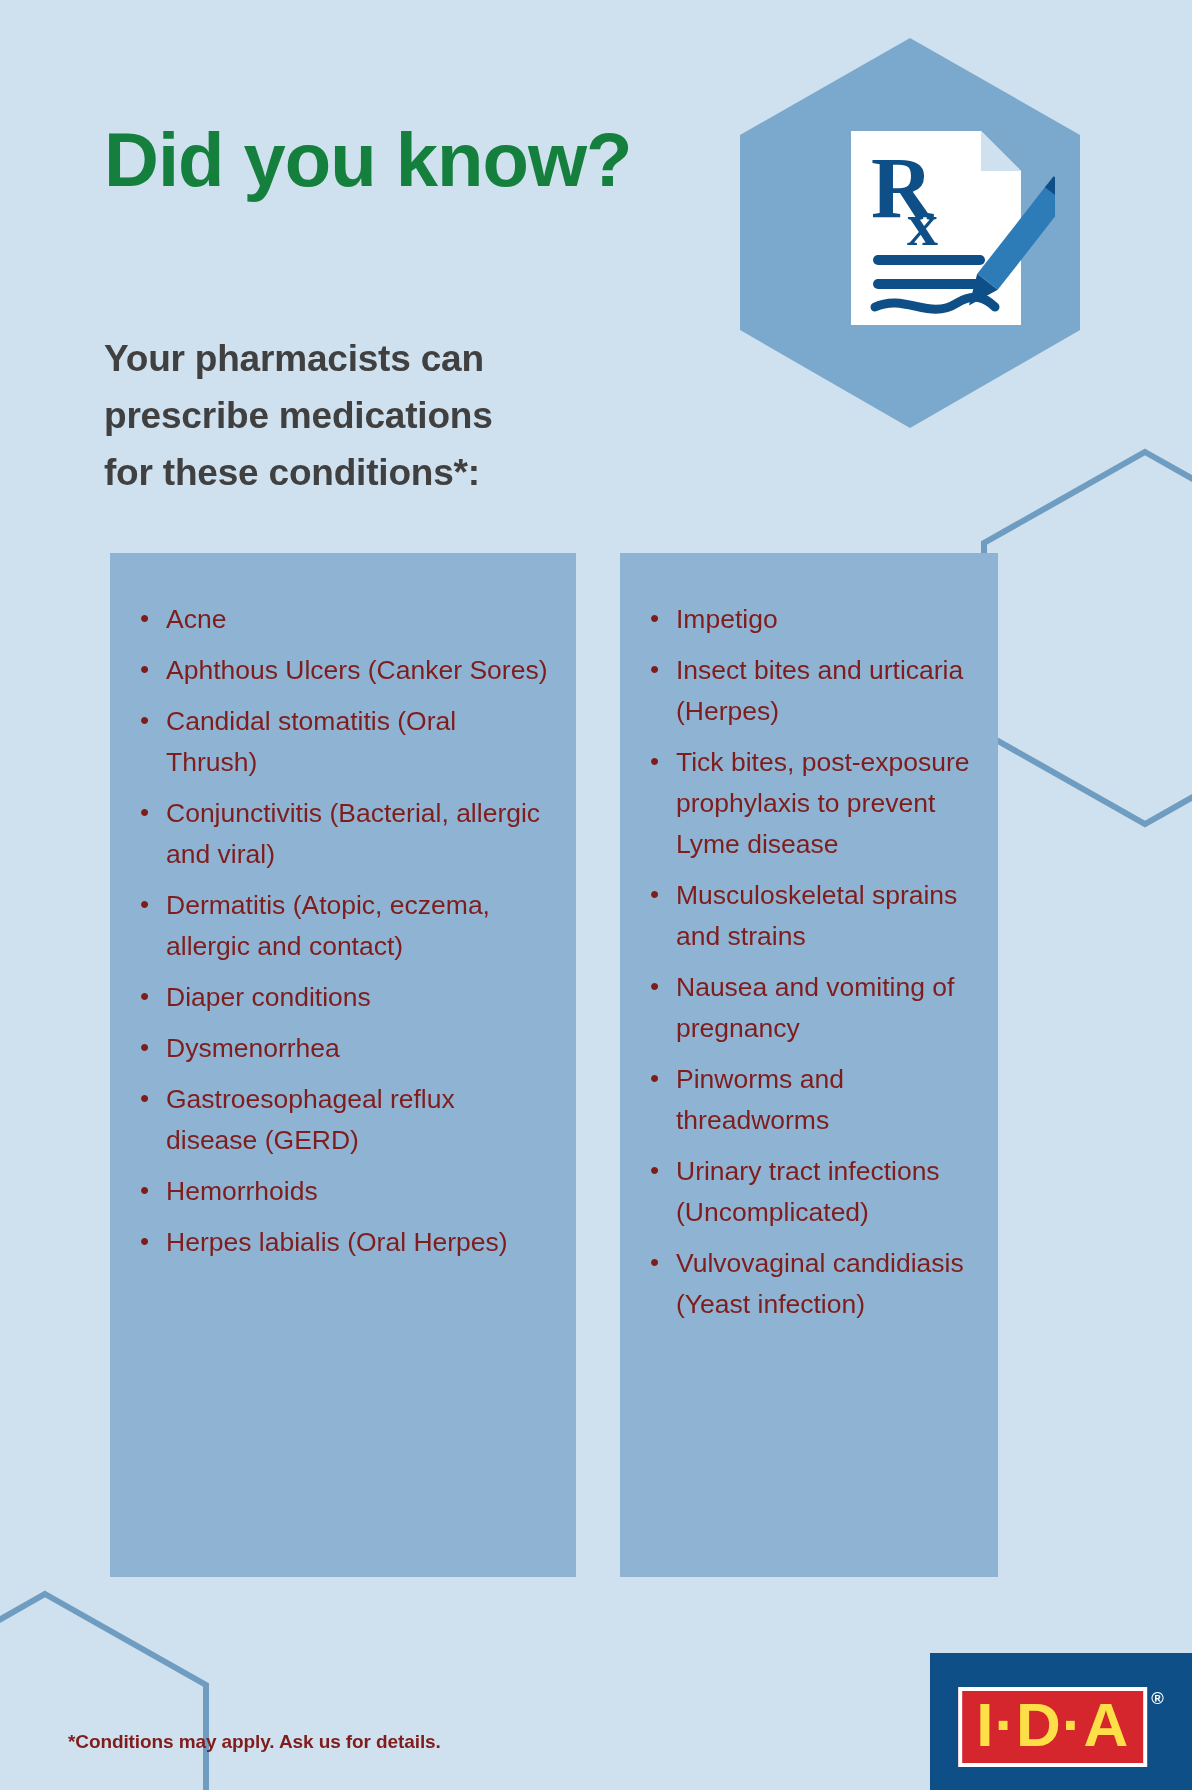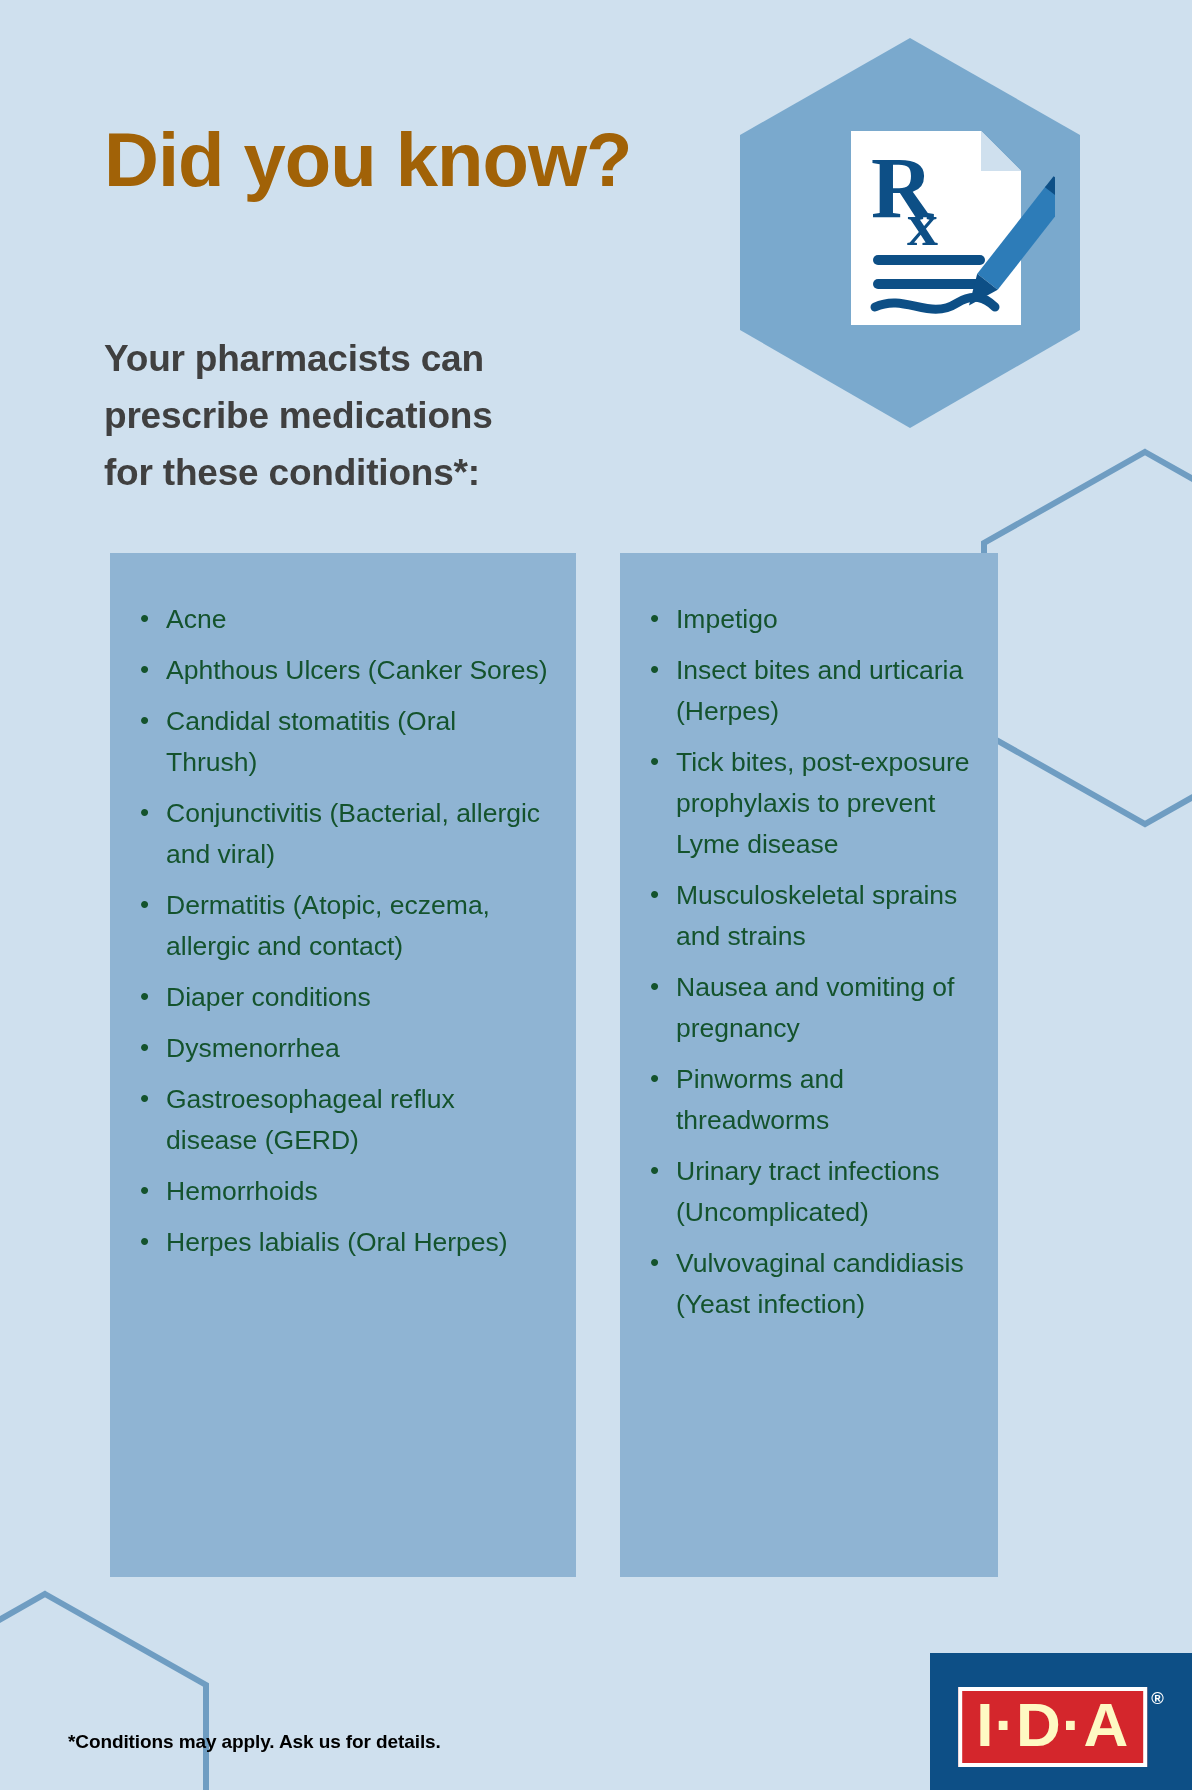--- a/index.html
+++ b/index.html
@@ -29,21 +29,21 @@
   .hex svg { display: block; }
 
   
   .headline {
     position: absolute;
     left: 104px;
     top: 118px;
     font-size: 76px;
     line-height: 84px;
     font-weight: bold;
-    color: #a16207;
+    color: #15803d;
     letter-spacing: -1px;
   }
   .subhead {
     position: absolute;
     left: 104px;
     top: 330px;
     font-size: 37px;
     line-height: 57px;
     font-weight: bold;
     color: #404040;
@@ -66,21 +66,21 @@
     top: 553px;
     height: 1024px;
   }
   .panel.left  { left: 110px;  width: 466px; }
   .panel.right { left: 620px;  width: 378px; }
 
   .list {
     list-style: none;
     margin: 0;
     padding: 46px 26px 0 26px;
-    color: #14532d;
+    color: #7f1d1d;
     font-size: 26.5px;
     line-height: 41px;
   }
   .list li {
     position: relative;
     padding-left: 30px;
     margin-bottom: 10px;
   }
   .list li::before {
     content: "•";
@@ -90,21 +90,21 @@
     font-size: 26px;
     line-height: 41px;
   }
 
   
   .footnote {
     position: absolute;
     left: 68px;
     top: 1731px;
     font-size: 19px;
-    color: #000000;
+    color: #7f1d1d;
     font-weight: 600;
     letter-spacing: -0.1px;
   }
 
   .logo-box {
     position: absolute;
     left: 930px;
     top: 1653px;
     width: 262px;
     height: 137px;
@@ -116,21 +116,21 @@
     top: 50%;
     transform: translate(-50%, -50%);
     display: flex;
     align-items: center;
   }
   .logo-text {
     font-family: "Liberation Sans", sans-serif;
     font-weight: bold;
     font-size: 62px;
     letter-spacing: 1px;
-    color: #fef9c3;
+    color: #fde047;
     background: #d4262c;
     border: 4px solid #ffffff;
     padding: 2px 14px 6px 14px;
     line-height: 64px;
     margin-top: 10px;
   }
   .logo-reg {
     color: #ffffff;
     font-size: 17px;
     font-weight: bold;

